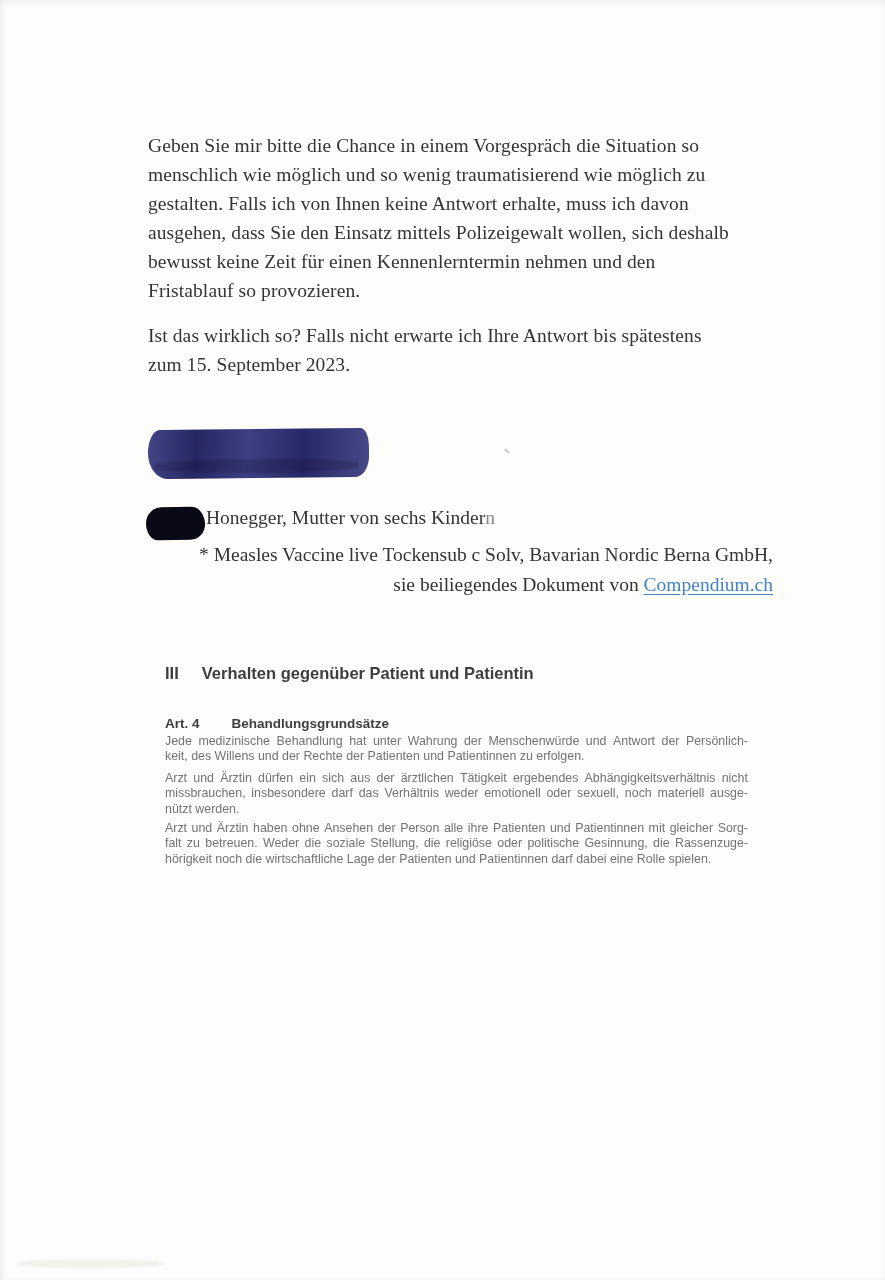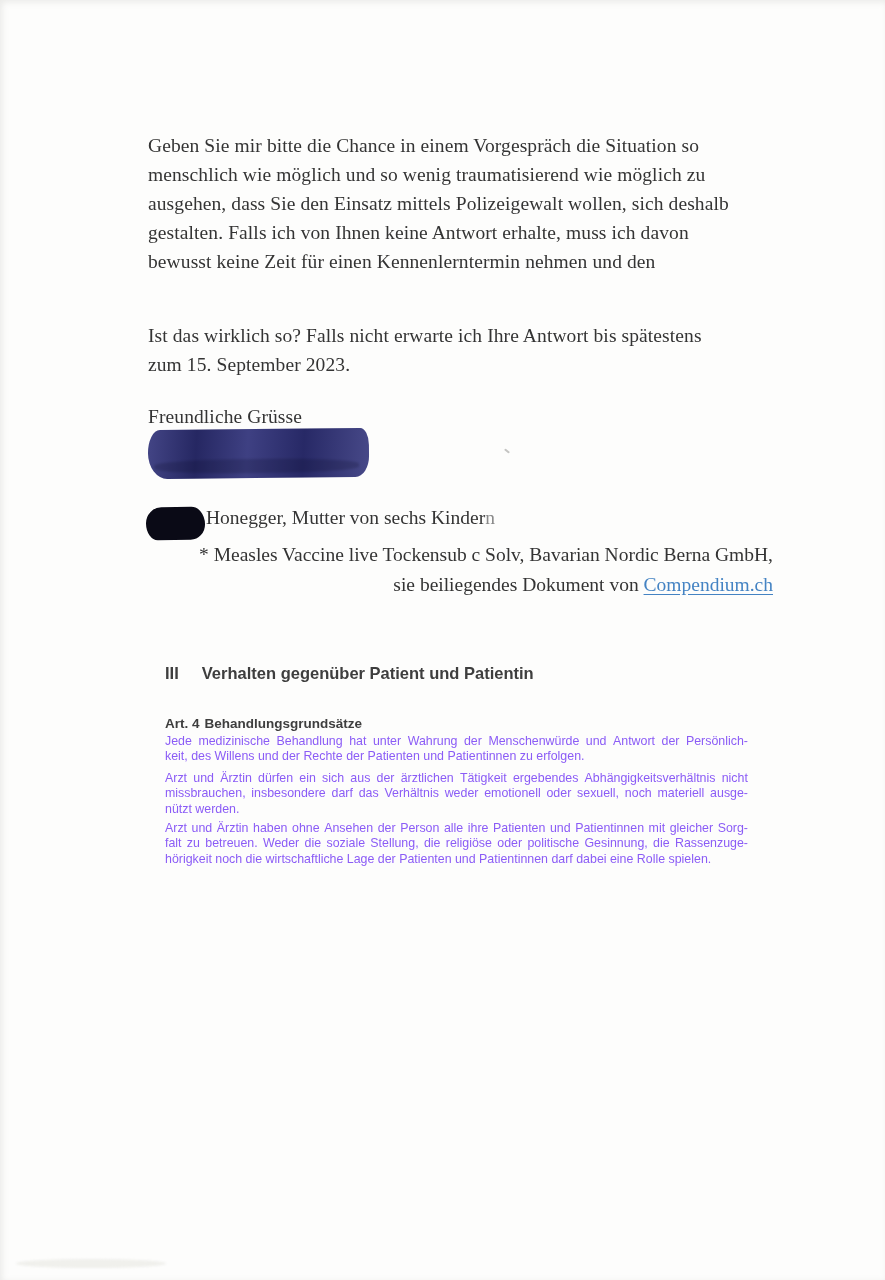--- a/index.html
+++ b/index.html
@@ -99,65 +99,65 @@
     width: 150px; height: 9px; border-radius: 50%;
     background: #f0f0ec; filter: blur(1px);
   }
 
   
   .excerpt {
     position: absolute;
     left: 165px;
     width: 583px;
     font-family: "Liberation Sans", sans-serif;
-    color: #8b5cf6;
+    color: #737373;
   }
   #excerpt-heading {
     top: 664px;
     font-size: 16.5px; font-weight: bold; color: #3e3e3e;
     white-space: nowrap;
   }
   #excerpt-heading .sec-num { margin-right: 23px; }
   #article-heading {
     top: 716px;
     font-size: 13.5px; font-weight: bold; color: #3e3e3e;
     white-space: nowrap;
   }
-  #article-heading .art-label { margin-right: 5px; }
+  #article-heading .art-label { margin-right: 32px; }
 
   .excerpt-para { font-size: 12.4px; line-height: 15.4px; }
   #expt-para1 { top: 734px; }
   #expt-para2 { top: 771px; }
   #expt-para3 { top: 821px; }
 
   .excerpt-para .line { white-space: nowrap; }
   .excerpt-para .line.just {
     display: flex; justify-content: space-between; white-space: normal;
   }
 </style>
 </head>
 <body>
 
 <div class="page">
   <div class="scan-edge"></div>
 
   <div class="letter-block" id="para1">
       <div class="line">Geben Sie mir bitte die Chance in einem Vorgespräch die Situation so</div>
       <div class="line">menschlich wie möglich und so wenig traumatisierend wie möglich zu</div>
+      <div class="line">gestalten. Falls ich von Ihnen keine Antwort erhalte, muss ich davon</div>
       <div class="line">ausgehen, dass Sie den Einsatz mittels Polizeigewalt wollen, sich deshalb</div>
-      <div class="line">gestalten. Falls ich von Ihnen keine Antwort erhalte, muss ich davon</div>
       <div class="line">bewusst keine Zeit für einen Kennenlerntermin nehmen und den</div>
+      <div class="line">Fristablauf so provozieren.</div>
     </div>
 
   <div class="letter-block" id="para2">
       <div class="line">Ist das wirklich so? Falls nicht erwarte ich Ihre Antwort bis spätestens</div>
       <div class="line">zum 15. September 2023.</div>
     </div>
 
-  <div class="letter-block" id="closing">Freundliche Grüsse</div>
 
   <div class="sig-redaction" style="background-color: rgb(46, 48, 120);"></div>
 
   <div class="artifact-mark"></div>
 
   <div class="name-row">
     <div class="name-redaction" style="background-color: rgb(10, 10, 22);"></div>
     <div class="name-text"><span>Honegger, Mutter von sechs Kinder</span><span class="fade-last">n</span></div>
   </div>
 

